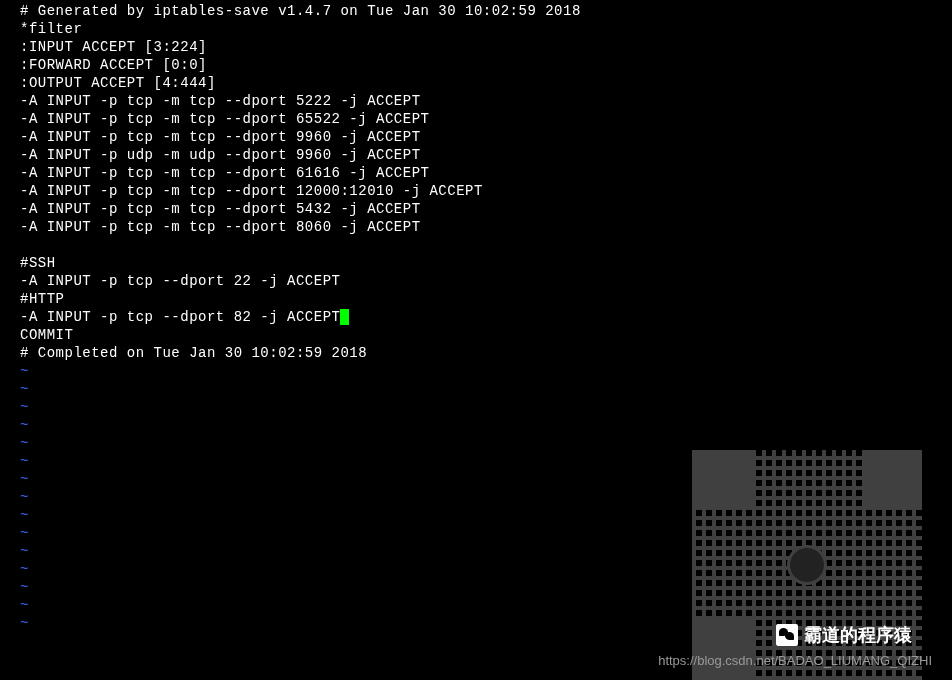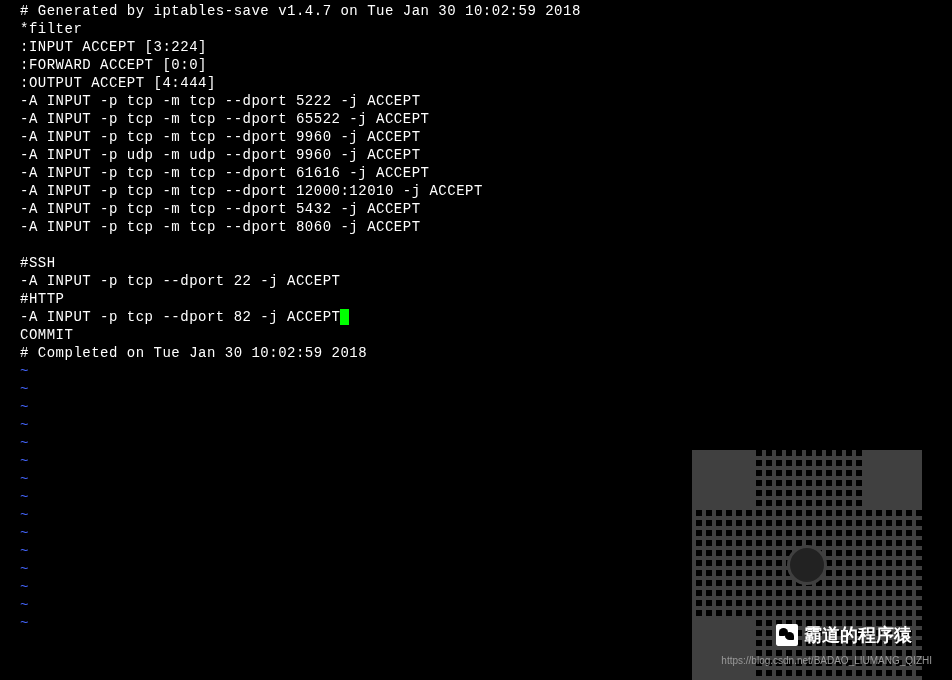--- a/index.html
+++ b/index.html
@@ -37,21 +37,21 @@
     }
     .tilde {
       color: #4466ff;
     }
     .watermark-link {
       position: absolute;
       bottom: 10px;
       right: 20px;
       color: #999999;
       font-family: Arial, sans-serif;
-      font-size: 10px;
+      font-size: 13px;
       letter-spacing: 0;
       white-space: nowrap;
     }
     .watermark-title {
       position: absolute;
       bottom: 34px;
       right: 40px;
       color: #ffffff;
       font-family: Arial, "Microsoft YaHei", sans-serif;
       font-size: 18px;

